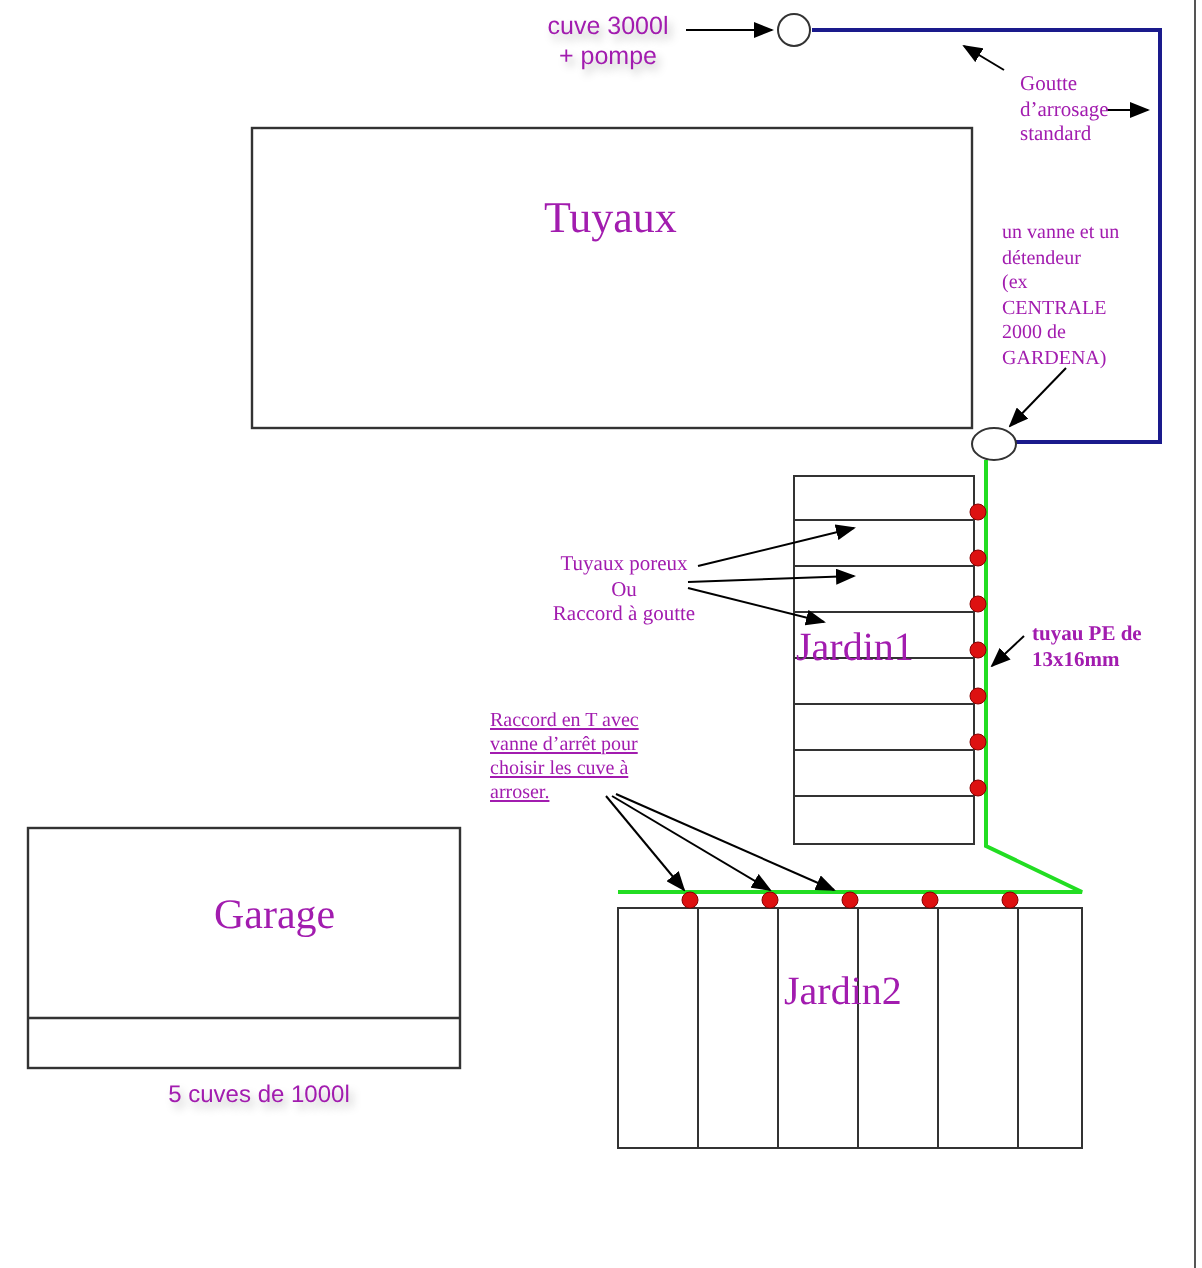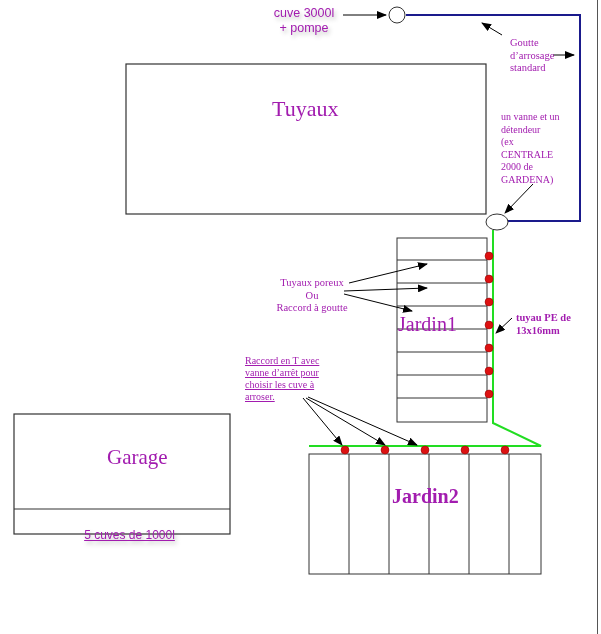--- a/index.html
+++ b/index.html
@@ -126,17 +126,17 @@
   <div>13x16mm</div>
 </div>
 
 <div class="lbl serif small" style="left:245px; top:355px; font-size:10px; line-height:12px;text-decoration:underline;">
   <div>Raccord en T avec</div>
   <div>vanne d’arrêt pour</div>
   <div>choisir les cuve à</div>
   <div>arroser.</div>
 </div>
 
-<div class="lbl serif" style="left:392px; top:485px; font-size:20px;font-weight:bold;">Jardin2</div>
+<div class="lbl serif" style="left:392px; top:485px; font-size:20px;">Jardin2</div>
 
 <div class="lbl serif bigtitle" style="left:91px; top:445px; font-size:21px;margin-left:16px;">Garage</div>
 
-<div class="lbl sans shadow center" style="left:14px; top:528px; width:231px; font-size:12px;text-decoration:underline;">5 cuves de 1000l</div>
+<div class="lbl sans shadow center" style="left:14px; top:540px; width:231px; font-size:12px;">5 cuves de 1000l</div>
 
 </body></html>

